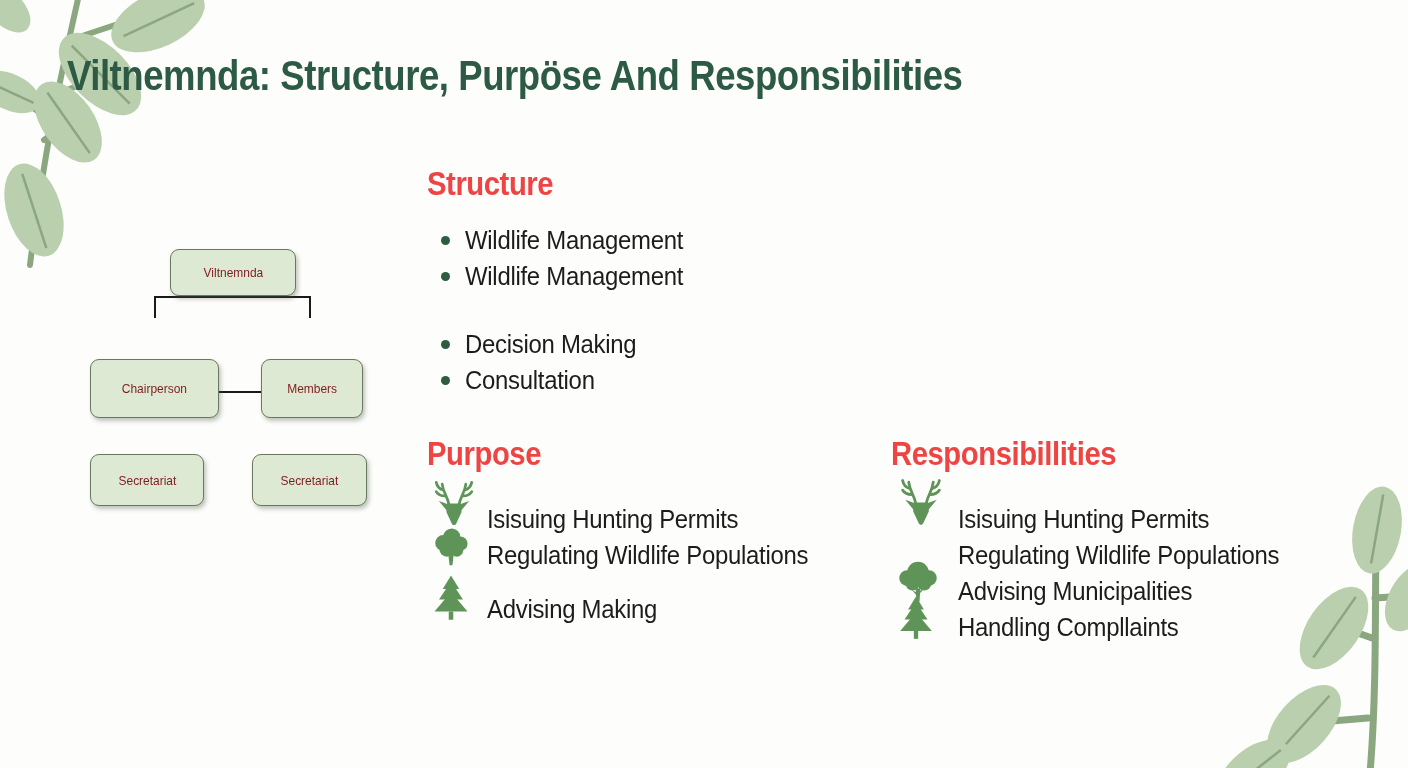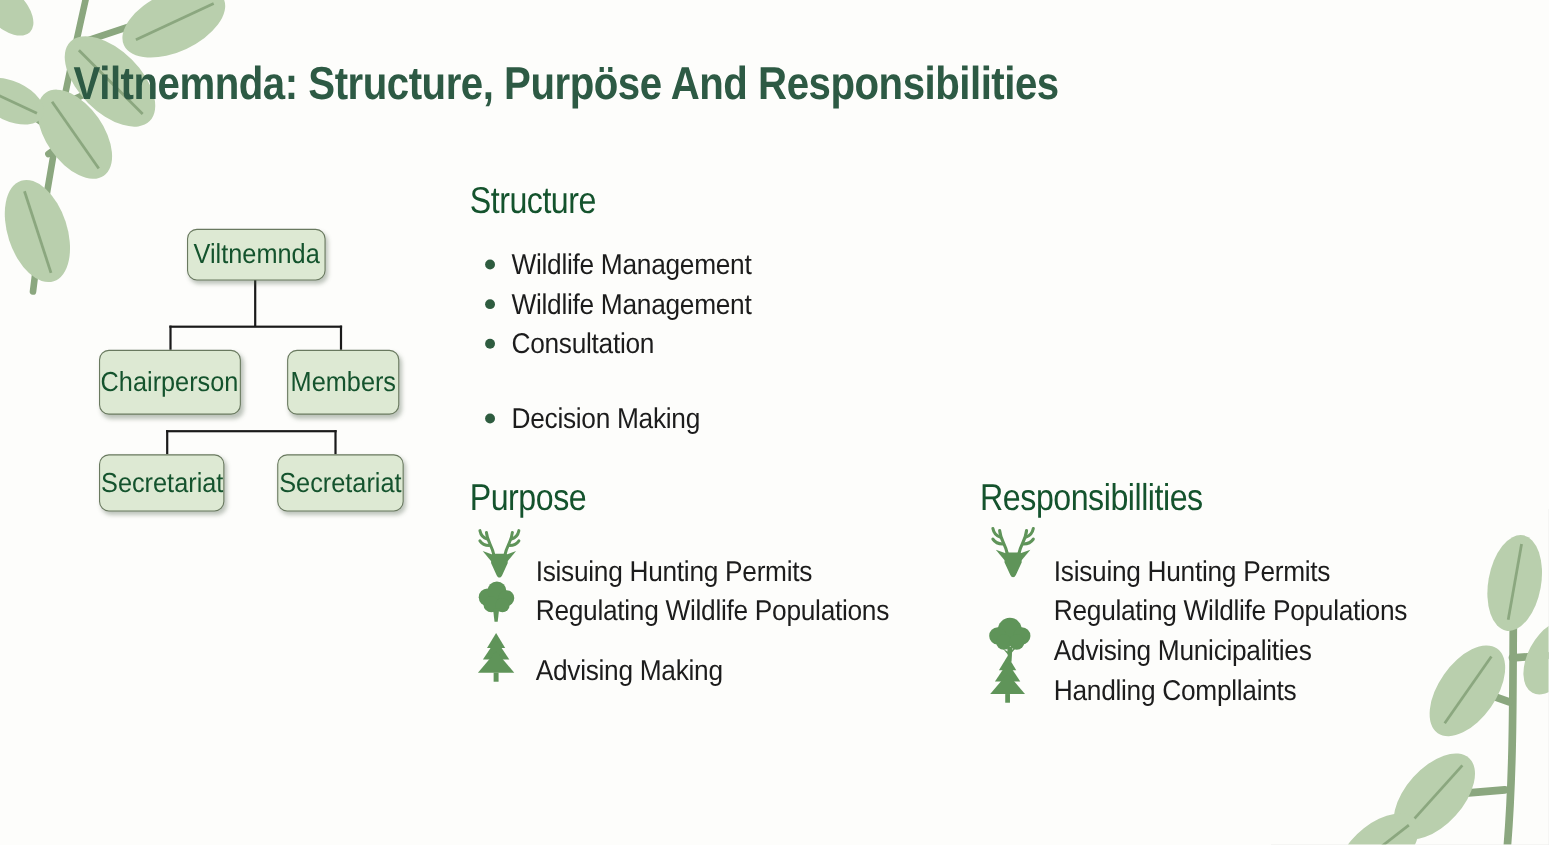--- a/index.html
+++ b/index.html
@@ -13,29 +13,29 @@
   .cond-c{display:inline-block;transform:scaleX(0.9);transform-origin:50% 50%;white-space:nowrap;}
   .cond-l{display:inline-block;transform:scaleX(0.9);transform-origin:0 50%;white-space:nowrap;}
   
   .title-wrap{left:0;top:52px;width:1408px;}
   .title-wrap h1{
     margin:0;font-size:42px;font-weight:700;letter-spacing:-0.5px;color:#2d5a44;
   }
   .title-wrap .cond-c{transform:scaleX(0.87);}
   
   .sec-heading{
-    font-size:34px;font-weight:400;letter-spacing:-0.5px;color:#14532d;line-height:40px;
+    font-size:34px;font-weight:700;letter-spacing:-0.5px;color:#ef4444;line-height:40px;
   }
   .sec-heading .cond-l{transform:scaleX(0.86);}
   
   .org-box{
     background:#dde9d3;border:1.5px solid #69795f;border-radius:9px;
     box-shadow:2px 3px 4px rgba(70,90,65,0.35);
     display:flex;align-items:center;justify-content:center;
-    font-size:25px;color:#14532d;
+    font-size:13px;color:#7f1d1d;margin-top:41px;
   }
   .org-box .cond-c{transform:scaleX(0.92);}
   .cline{background:#1a1a1a;}
   
   .blist{display:flex;flex-direction:column;}
   .brow{height:36px;display:flex;align-items:center;}
   .brow.gap{margin-top:32px;}
   .bdot{width:9px;height:9px;border-radius:50%;background:#2e5c3f;margin-right:15px;flex:none;}
   .item-label{font-size:26px;letter-spacing:-0.3px;color:#1c1c1c;}
   .item-label .cond-l{transform:scaleX(0.92);}
@@ -156,27 +156,27 @@
     </div>
     <div class="abs blist" style="left:441px;top:222px;">
       <div class="brow">
         <span class="bdot"></span>
         <span class="item-label"><span class="cond-l">Wildlife Management</span></span>
       </div>
       <div class="brow">
         <span class="bdot"></span>
         <span class="item-label"><span class="cond-l">Wildlife Management</span></span>
       </div>
+      <div class="brow gap">
+        <span class="bdot"></span>
+        <span class="item-label"><span class="cond-l">Decision Making</span></span>
+      </div>
       <div class="brow">
         <span class="bdot"></span>
         <span class="item-label"><span class="cond-l">Consultation</span></span>
-      </div>
-      <div class="brow gap">
-        <span class="bdot"></span>
-        <span class="item-label"><span class="cond-l">Decision Making</span></span>
       </div>
     </div>
   </div>
 
   <div>
     <div class="abs sec-heading" style="left:427px;top:433px;">
       <span class="cond-l">Purpose</span>
     </div>
     <div class="abs blist" style="left:427px;top:499px;">
       <div class="irow">

